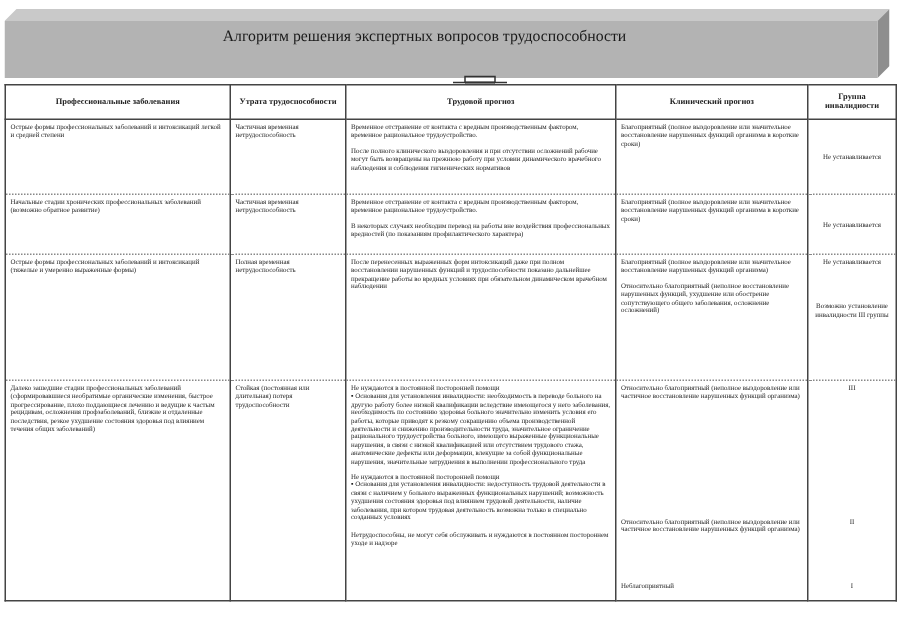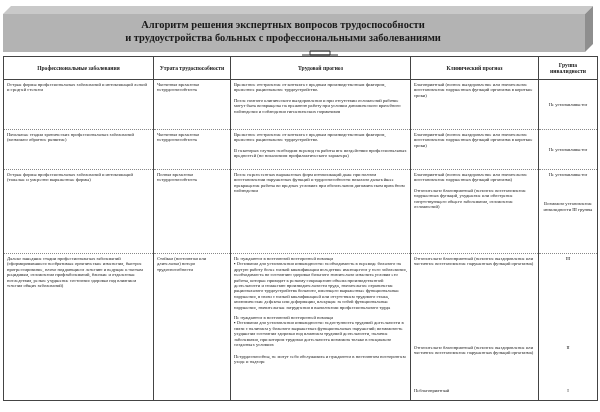--- a/index.html
+++ b/index.html
@@ -1,21 +1,21 @@
 <!DOCTYPE html>
 <html><head>
 <meta charset="utf-8">
 <style>
   html, body { margin: 0; padding: 0; background: #ffffff; }
   body { width: 600px; height: 412px; position: relative; overflow: hidden;
          font-family: "Liberation Serif", "DejaVu Serif", serif; color: #222; }
   .banner { position: absolute; left: 3px; top: 6px; width: 582px; height: 46px; }
   .banner svg { position: absolute; left: 0; top: 0; }
   .banner-title { position: absolute; left: 0; top: 12px; width: 560px; text-align: center;
-                  font-weight: bold; font-size: 10.5px; line-height: 13px; color: #1a1a1a; }
+                  font-weight: normal; font-size: 10.5px; line-height: 13px; color: #1a1a1a; }
   .arrow { position: absolute; left: 302px; top: 50px; }
   table.algo { position: absolute; left: 3px; top: 56px; width: 594px; border-collapse: collapse;
                table-layout: fixed; font-size: 4.6px; line-height: 5.4px; }
   table.algo th { font-weight: bold; font-size: 5.6px; line-height: 6.4px; text-align: center;
                   border: 1px solid #444; padding: 4px 2px; vertical-align: middle; height: 14px; }
   table.algo td { border-left: 1px solid #444; border-right: 1px solid #444;
                   border-top: 1px dotted #888; vertical-align: top; padding: 2px 3px; }
   table.algo tr.last td { border-bottom: 1px solid #444; }
   .c1 { width: 150px; } .c2 { width: 77px; } .c3 { width: 180px; } .c4 { width: 128px; } .c5 { width: 59px; }
   td.group { text-align: center; }
@@ -26,21 +26,20 @@
 <body>
 
 <div class="banner">
   <svg width="590" height="50">
     <polygon points="8,0 590,0 582,8 0,8" fill="#c9c9c9"></polygon>
     <polygon points="582,8 590,0 590,38 582,46" fill="#8e8e8e"></polygon>
     <rect x="0" y="8" width="582" height="38" fill="#b3b3b3"></rect>
   </svg>
   <div class="banner-title">
     <div>Алгоритм решения экспертных вопросов трудоспособности</div>
-    <div>и трудоустройства больных с профессиональными заболеваниями</div>
   </div>
 </div>
 
 <svg class="arrow" width="40" height="8">
   <polyline points="0,5 8,5 8,1 28,1 28,5 36,5" fill="none" stroke="#333" stroke-width="1"></polyline>
   <line x1="8" y1="5" x2="28" y2="5" stroke="#333" stroke-width="1.5"></line>
 </svg>
 
 <table class="algo">
   <colgroup>

